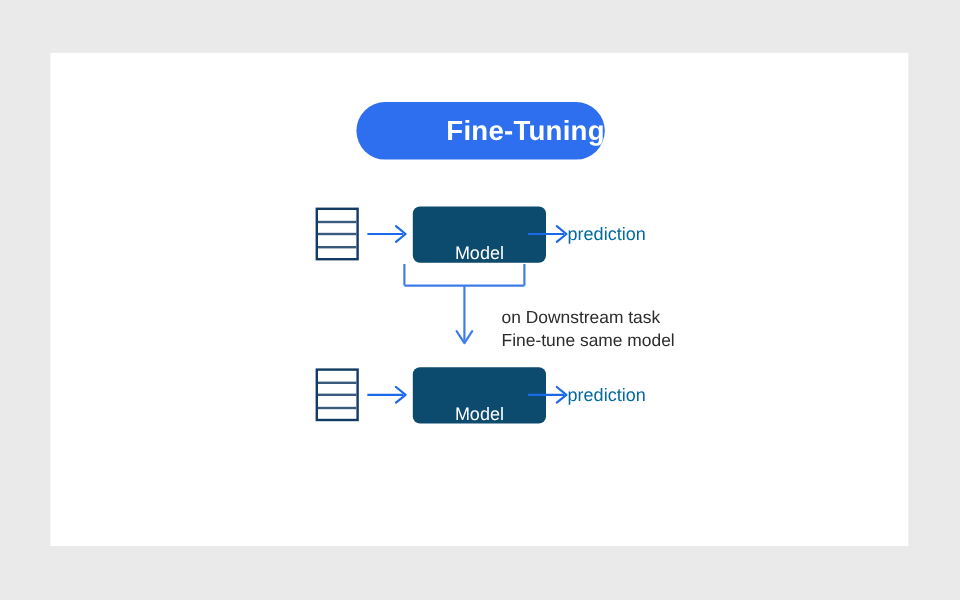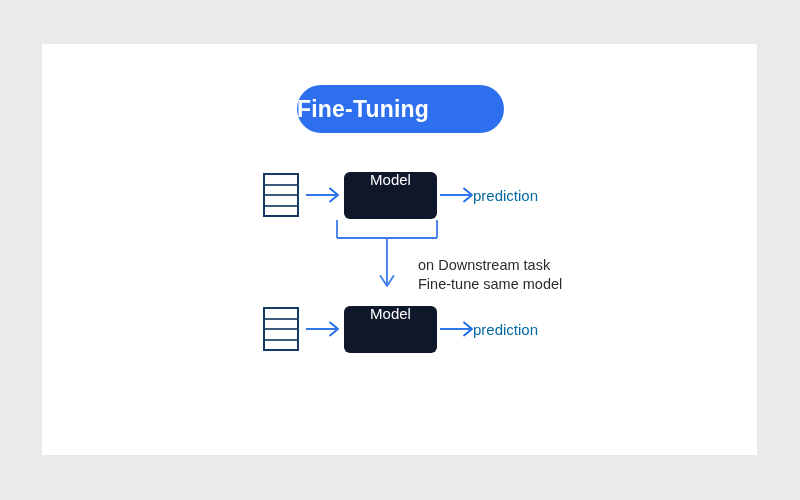--- a/index.html
+++ b/index.html
@@ -34,21 +34,21 @@
   #title-pill {
     position: absolute;
     left: 297px;
     top: 85px;
     width: 207px;
     height: 48px;
     border-radius: 24px;
     background: #2d6fef;
     display: flex;
     align-items: center;
-    justify-content: flex-start;
+    justify-content: flex-end;
   }
   #title-pill .pill-label {
     color: #ffffff;
     font-size: 23px;
     font-weight: bold;
     letter-spacing: 0.2px;
     line-height: 1;
     white-space: nowrap;
   }
 
@@ -78,26 +78,26 @@
     border-bottom: 2px solid #3a5a7d;
     box-sizing: border-box;
   }
   .dataset-icon .cell-row:last-child {
     border-bottom: none;
   }
 
   
   .model-box {
     position: absolute;
-    width: 93px;
+    width: 111px;
     height: 47px;
     border-radius: 6px;
-    background: #0f172a;
+    background: #0c4a6e;
     display: flex;
-    align-items: flex-start;
+    align-items: flex-end;
     justify-content: center;
   }
   .model-box .model-label {
     color: #ffffff;
     font-size: 15px;
     line-height: 1;
     white-space: nowrap;
   }
 
   

